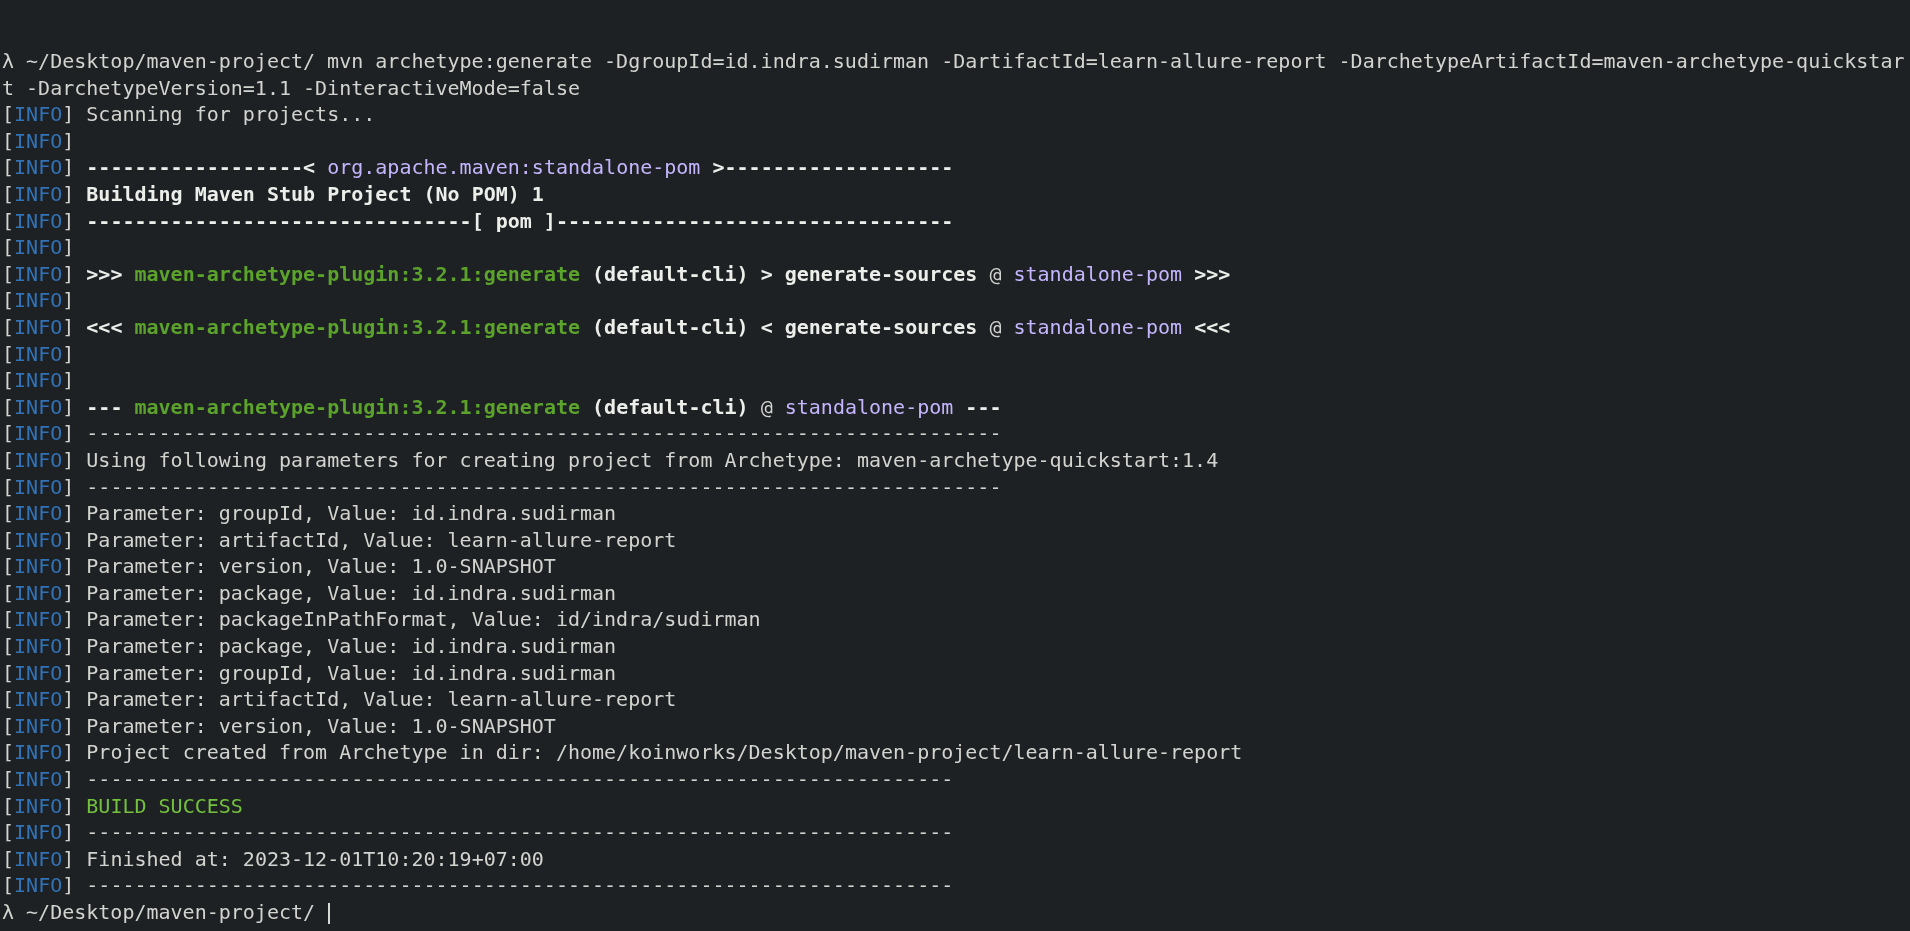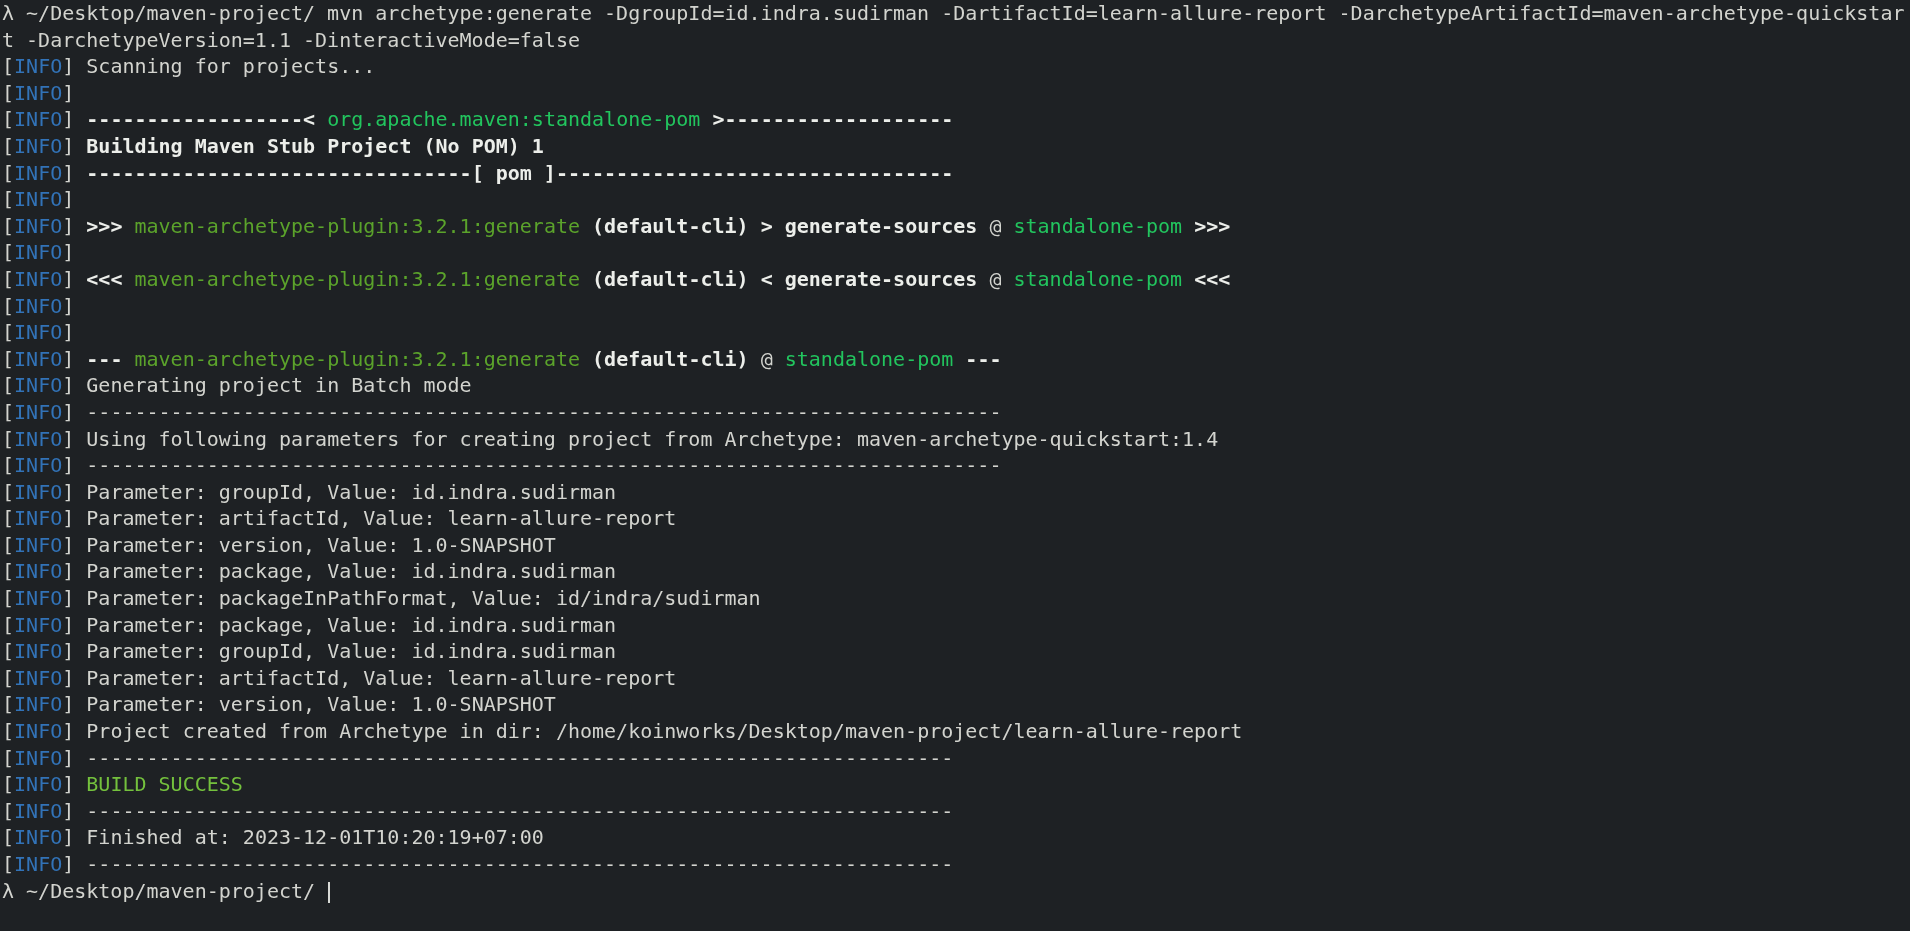--- a/index.html
+++ b/index.html
@@ -14,31 +14,32 @@
     background: #1e2124;
     overflow: hidden;
     font-family: "DejaVu Sans Mono", "Liberation Mono", monospace;
     font-size: 20px;
     line-height: 26.6px;
     color: #d3d4cf;
     cursor: text;
   }
   .screen {
     padding: 0 0 0 2px;
+    margin-top: 48px;
   }
   .line {
     white-space: pre;
     height: 26.6px;
   }
   .s-fg    { color: #d3d4cf; }
   .s-bold  { color: #eceeea; font-weight: bold; }
   .s-info  { color: #3273b8; font-weight: normal; }
-  .s-green { color: #5ba32b; }
+  .s-green { color: #5ba32b; font-weight: bold; }
   .s-greenb{ color: #74c13d; font-weight: normal; }
-  .s-cyan  { color: #22c55e; }
+  .s-cyan  { color: #c4b5fd; }
   .cursor {
     display: inline-block;
     width: 2px;
     height: 21px;
     background: #d8dad6;
     vertical-align: text-bottom;
     margin-left: 1px;
   }
 </style>
 </head>
@@ -53,21 +54,20 @@
       <div class="line"><span class="s-fg">[</span><span class="s-info">INFO</span><span class="s-fg">] </span><span class="s-bold">------------------&lt;</span><span class="s-fg"> </span><span class="s-cyan">org.apache.maven:standalone-pom</span><span class="s-fg"> </span><span class="s-bold">&gt;-------------------</span></div>
       <div class="line"><span class="s-fg">[</span><span class="s-info">INFO</span><span class="s-fg">] </span><span class="s-bold">Building Maven Stub Project (No POM) 1</span></div>
       <div class="line"><span class="s-fg">[</span><span class="s-info">INFO</span><span class="s-fg">] </span><span class="s-bold">--------------------------------[ pom ]---------------------------------</span></div>
       <div class="line"><span class="s-fg">[</span><span class="s-info">INFO</span><span class="s-fg">] </span></div>
       <div class="line"><span class="s-fg">[</span><span class="s-info">INFO</span><span class="s-fg">] </span><span class="s-bold">&gt;&gt;&gt; </span><span class="s-green">maven-archetype-plugin:3.2.1:generate</span><span class="s-fg"> </span><span class="s-bold">(default-cli) &gt; generate-sources</span><span class="s-fg"> @ </span><span class="s-cyan">standalone-pom</span><span class="s-fg"> </span><span class="s-bold">&gt;&gt;&gt;</span></div>
       <div class="line"><span class="s-fg">[</span><span class="s-info">INFO</span><span class="s-fg">] </span></div>
       <div class="line"><span class="s-fg">[</span><span class="s-info">INFO</span><span class="s-fg">] </span><span class="s-bold">&lt;&lt;&lt; </span><span class="s-green">maven-archetype-plugin:3.2.1:generate</span><span class="s-fg"> </span><span class="s-bold">(default-cli) &lt; generate-sources</span><span class="s-fg"> @ </span><span class="s-cyan">standalone-pom</span><span class="s-fg"> </span><span class="s-bold">&lt;&lt;&lt;</span></div>
       <div class="line"><span class="s-fg">[</span><span class="s-info">INFO</span><span class="s-fg">] </span></div>
       <div class="line"><span class="s-fg">[</span><span class="s-info">INFO</span><span class="s-fg">] </span></div>
       <div class="line"><span class="s-fg">[</span><span class="s-info">INFO</span><span class="s-fg">] </span><span class="s-bold">--- </span><span class="s-green">maven-archetype-plugin:3.2.1:generate</span><span class="s-fg"> </span><span class="s-bold">(default-cli)</span><span class="s-fg"> @ </span><span class="s-cyan">standalone-pom</span><span class="s-fg"> </span><span class="s-bold">---</span></div>
-      <div class="line"><span class="s-fg">[</span><span class="s-info">INFO</span><span class="s-fg">] </span><span class="s-fg">Generating project in Batch mode</span></div>
       <div class="line"><span class="s-fg">[</span><span class="s-info">INFO</span><span class="s-fg">] </span><span class="s-fg">----------------------------------------------------------------------------</span></div>
       <div class="line"><span class="s-fg">[</span><span class="s-info">INFO</span><span class="s-fg">] </span><span class="s-fg">Using following parameters for creating project from Archetype: maven-archetype-quickstart:1.4</span></div>
       <div class="line"><span class="s-fg">[</span><span class="s-info">INFO</span><span class="s-fg">] </span><span class="s-fg">----------------------------------------------------------------------------</span></div>
       <div class="line"><span class="s-fg">[</span><span class="s-info">INFO</span><span class="s-fg">] </span><span class="s-fg">Parameter: groupId, Value: id.indra.sudirman</span></div>
       <div class="line"><span class="s-fg">[</span><span class="s-info">INFO</span><span class="s-fg">] </span><span class="s-fg">Parameter: artifactId, Value: learn-allure-report</span></div>
       <div class="line"><span class="s-fg">[</span><span class="s-info">INFO</span><span class="s-fg">] </span><span class="s-fg">Parameter: version, Value: 1.0-SNAPSHOT</span></div>
       <div class="line"><span class="s-fg">[</span><span class="s-info">INFO</span><span class="s-fg">] </span><span class="s-fg">Parameter: package, Value: id.indra.sudirman</span></div>
       <div class="line"><span class="s-fg">[</span><span class="s-info">INFO</span><span class="s-fg">] </span><span class="s-fg">Parameter: packageInPathFormat, Value: id/indra/sudirman</span></div>
       <div class="line"><span class="s-fg">[</span><span class="s-info">INFO</span><span class="s-fg">] </span><span class="s-fg">Parameter: package, Value: id.indra.sudirman</span></div>
       <div class="line"><span class="s-fg">[</span><span class="s-info">INFO</span><span class="s-fg">] </span><span class="s-fg">Parameter: groupId, Value: id.indra.sudirman</span></div>

